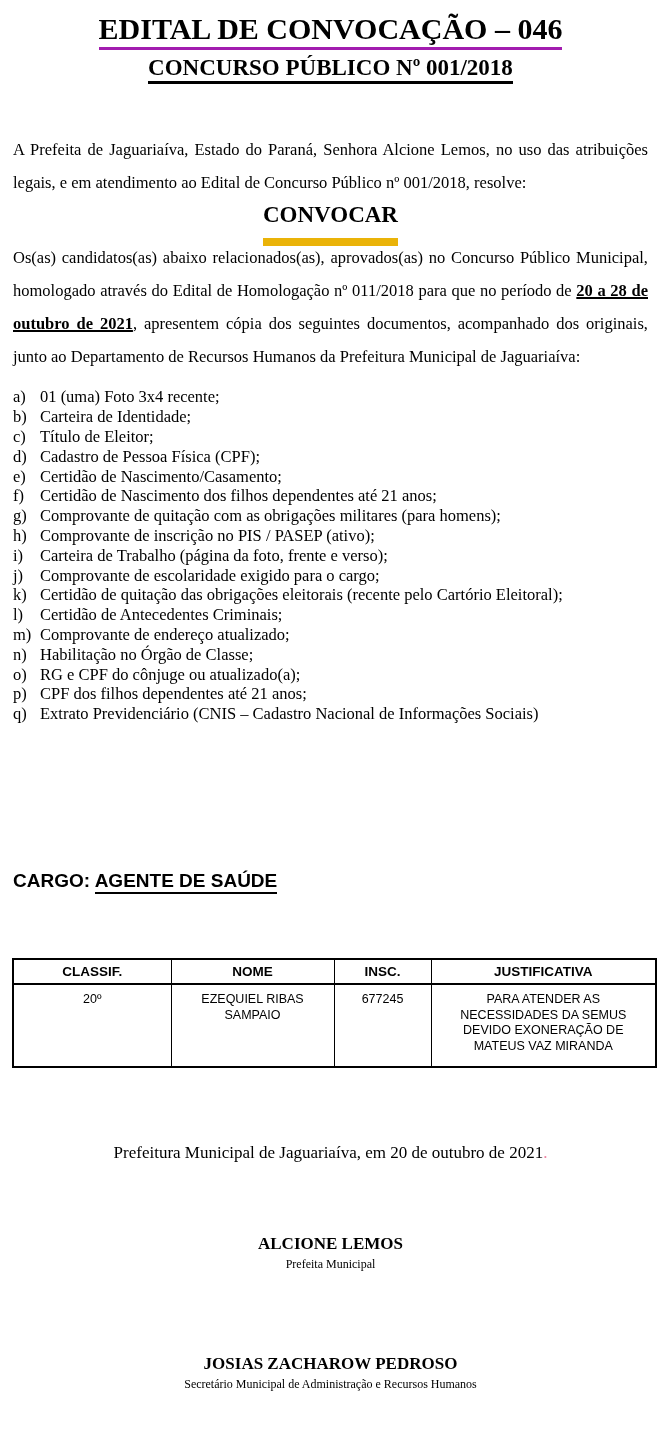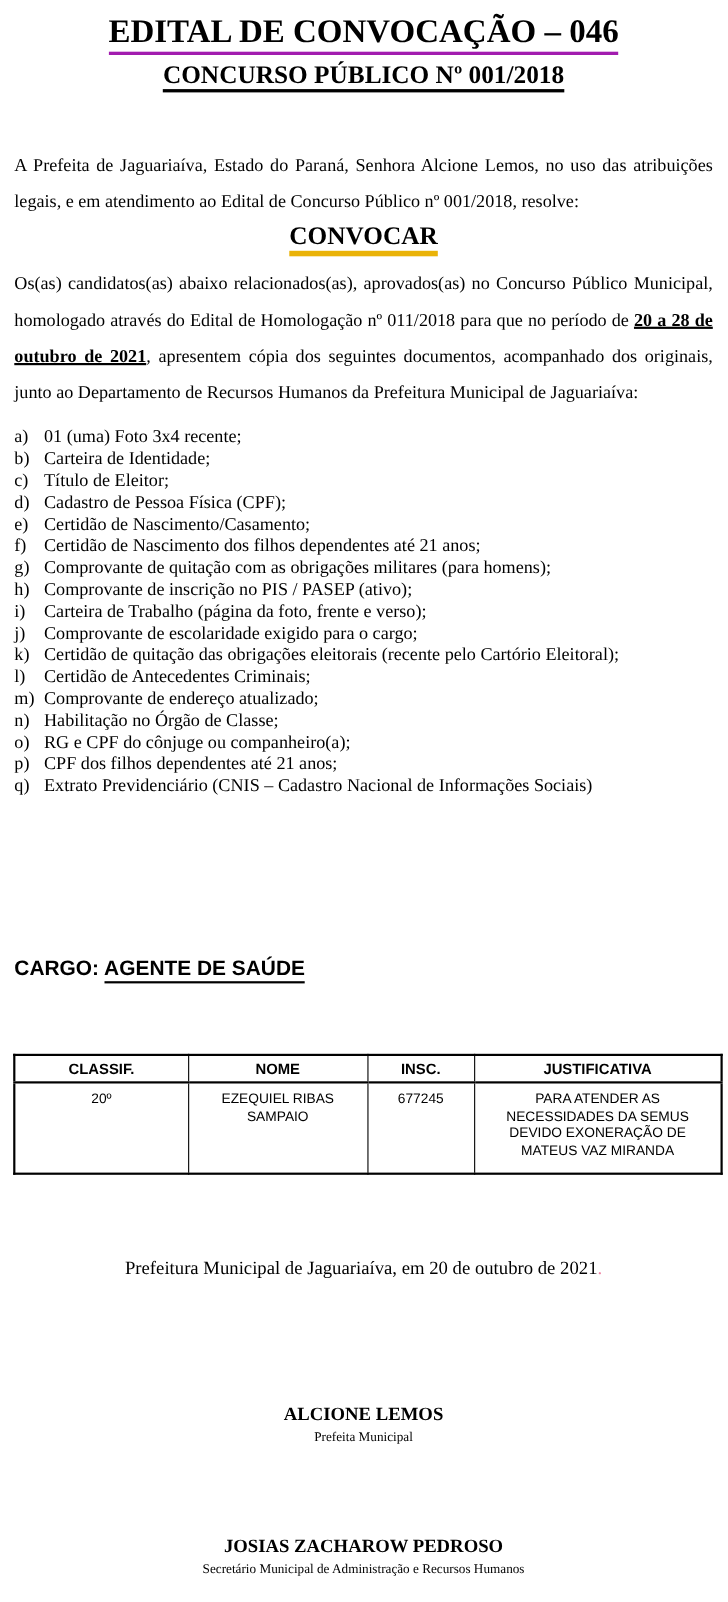--- a/index.html
+++ b/index.html
@@ -14,21 +14,21 @@
   
   .doc-title { text-align: center; font-weight: bold; font-size: 30px; line-height: 1.15; }
   .doc-title .underlined { border-bottom: 3px solid #a21caf; padding-bottom: 2px; }
   .doc-subtitle { text-align: center; font-weight: bold; font-size: 23px; line-height: 1.15; margin-top: 8px; }
   .doc-subtitle .underlined { border-bottom: 3px solid #000; padding-bottom: 1px; }
 
   
   .para { font-size: 16.5px; line-height: 33px; text-align: justify; }
   .para-intro { margin-top: 52px; }
   .convocar { text-align: center; font-weight: bold; font-size: 23px; line-height: 1.15; margin-top: 3px; }
-  .convocar .underlined { border-bottom: 5px solid #eab308; padding-bottom: 1px; }
+  .convocar .underlined { border-bottom: 8px solid #eab308; padding-bottom: 11px; }
   .para-body { margin-top: 13px; }
   .bold-underline { font-weight: bold; text-decoration: underline; text-decoration-thickness: 2px; }
 
   
   .doc-list { margin-top: 14px; font-size: 16.5px; }
   .doc-item { display: flex; line-height: 19.8px; }
   .doc-item .marker { flex: none; width: 27px; }
   .doc-item .item-text { flex: 1; }
 
   
@@ -57,21 +57,21 @@
     padding-top: 7px; white-space: pre-line; line-height: 1.25; text-align: center;
   }
   .col-classif { width: 158px; }
   .col-nome    { width: 163px; }
   .col-insc    { width: 97px;  }
   .col-just    { width: 225px; }
 
   
   .dateline { margin-top: 76px; text-align: center; font-size: 17px; line-height: 18px; }
   .sig-block { text-align: center; }
-  .sig-1 { margin-top: 114px; }
+  .sig-1 { margin-top: 72px; }
   .sig-2 { margin-top: 80px; }
   .sig-name { font-weight: bold; font-size: 17px; line-height: 20px; }
   .sig-role { font-size: 12px; line-height: 20px; }
 </style>
 </head>
 <body>
 
 <div class="page">
 
   <div class="doc-title">
@@ -141,21 +141,21 @@
     <div class="doc-item">
         <span class="marker">m)</span>
         <span class="item-text">Comprovante de endereço atualizado;</span>
       </div>
     <div class="doc-item">
         <span class="marker">n)</span>
         <span class="item-text">Habilitação no Órgão de Classe;</span>
       </div>
     <div class="doc-item">
         <span class="marker">o)</span>
-        <span class="item-text">RG e CPF do cônjuge ou companheiro(a);</span>
+        <span class="item-text">RG e CPF do cônjuge ou atualizado(a);</span>
       </div>
     <div class="doc-item">
         <span class="marker">p)</span>
         <span class="item-text">CPF dos filhos dependentes até 21 anos;</span>
       </div>
     <div class="doc-item">
         <span class="marker">q)</span>
         <span class="item-text">Extrato Previdenciário (CNIS – Cadastro Nacional de Informações Sociais)</span>
       </div>
   </div>

